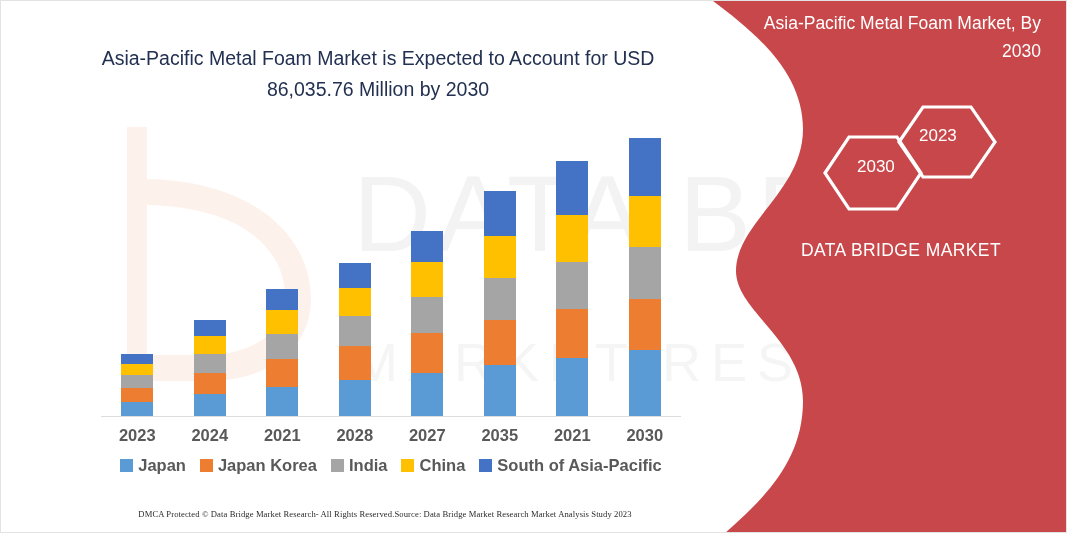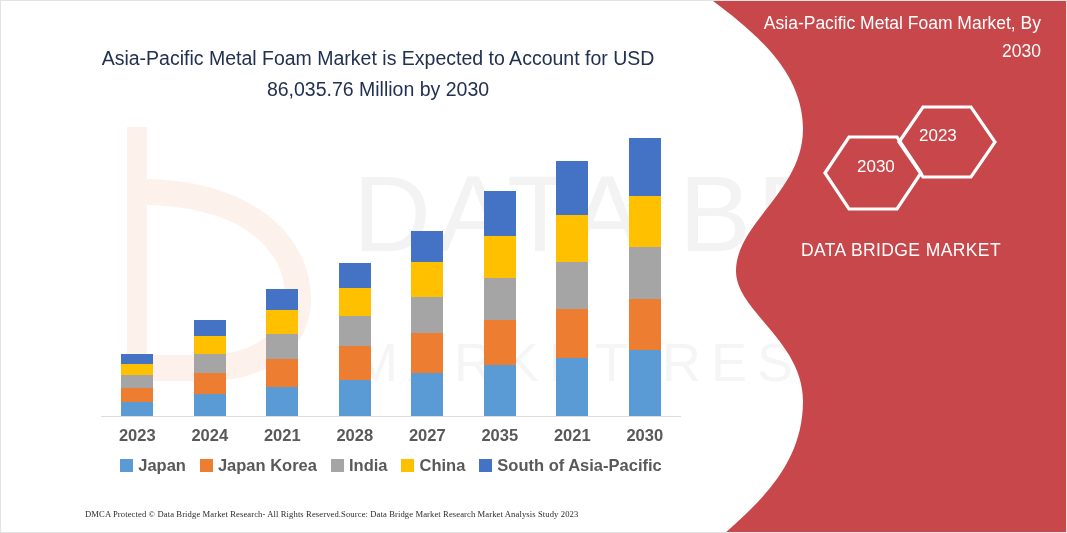--- a/index.html
+++ b/index.html
@@ -111,21 +111,21 @@
     color:#595959;
     white-space:nowrap;
   }
 
   
   .footer{
     position:absolute;
     left:84px;top:508px;
     width:600px;
     display:flex;
-    justify-content:flex-start;
+    justify-content:center;
     font-family:"Liberation Serif", serif;
     font-size:8.6px;
     color:#2b2b2b;
     letter-spacing:.1px;
   }
 
   
   .panel{
     position:absolute;
     left:690px;top:0;

